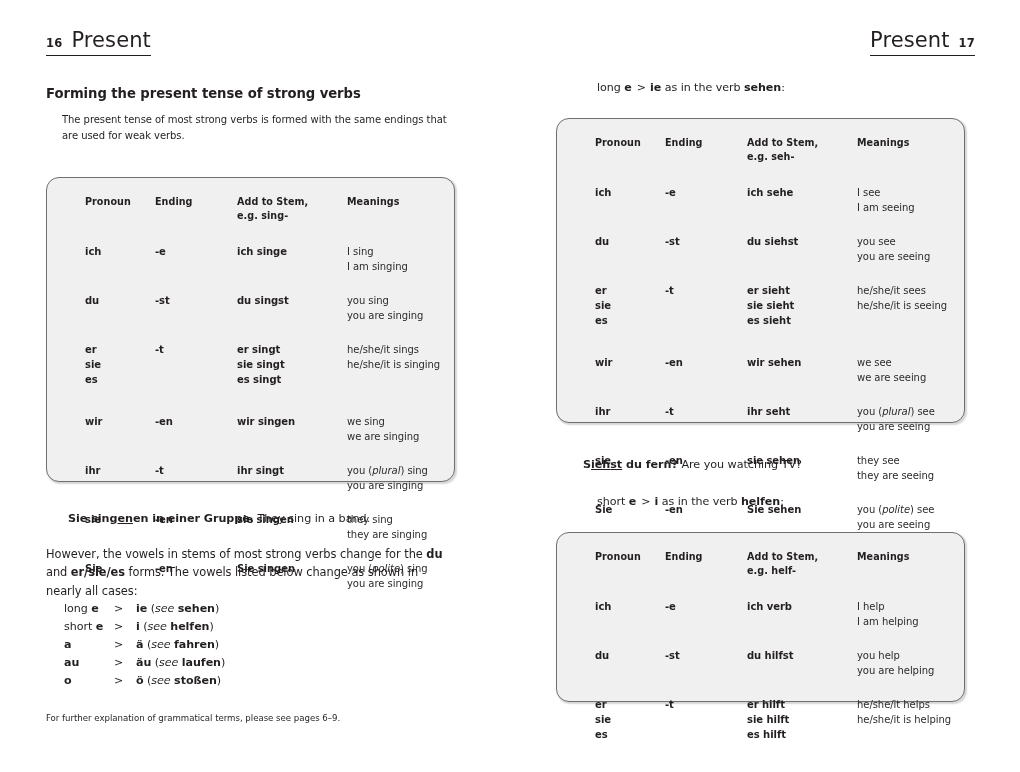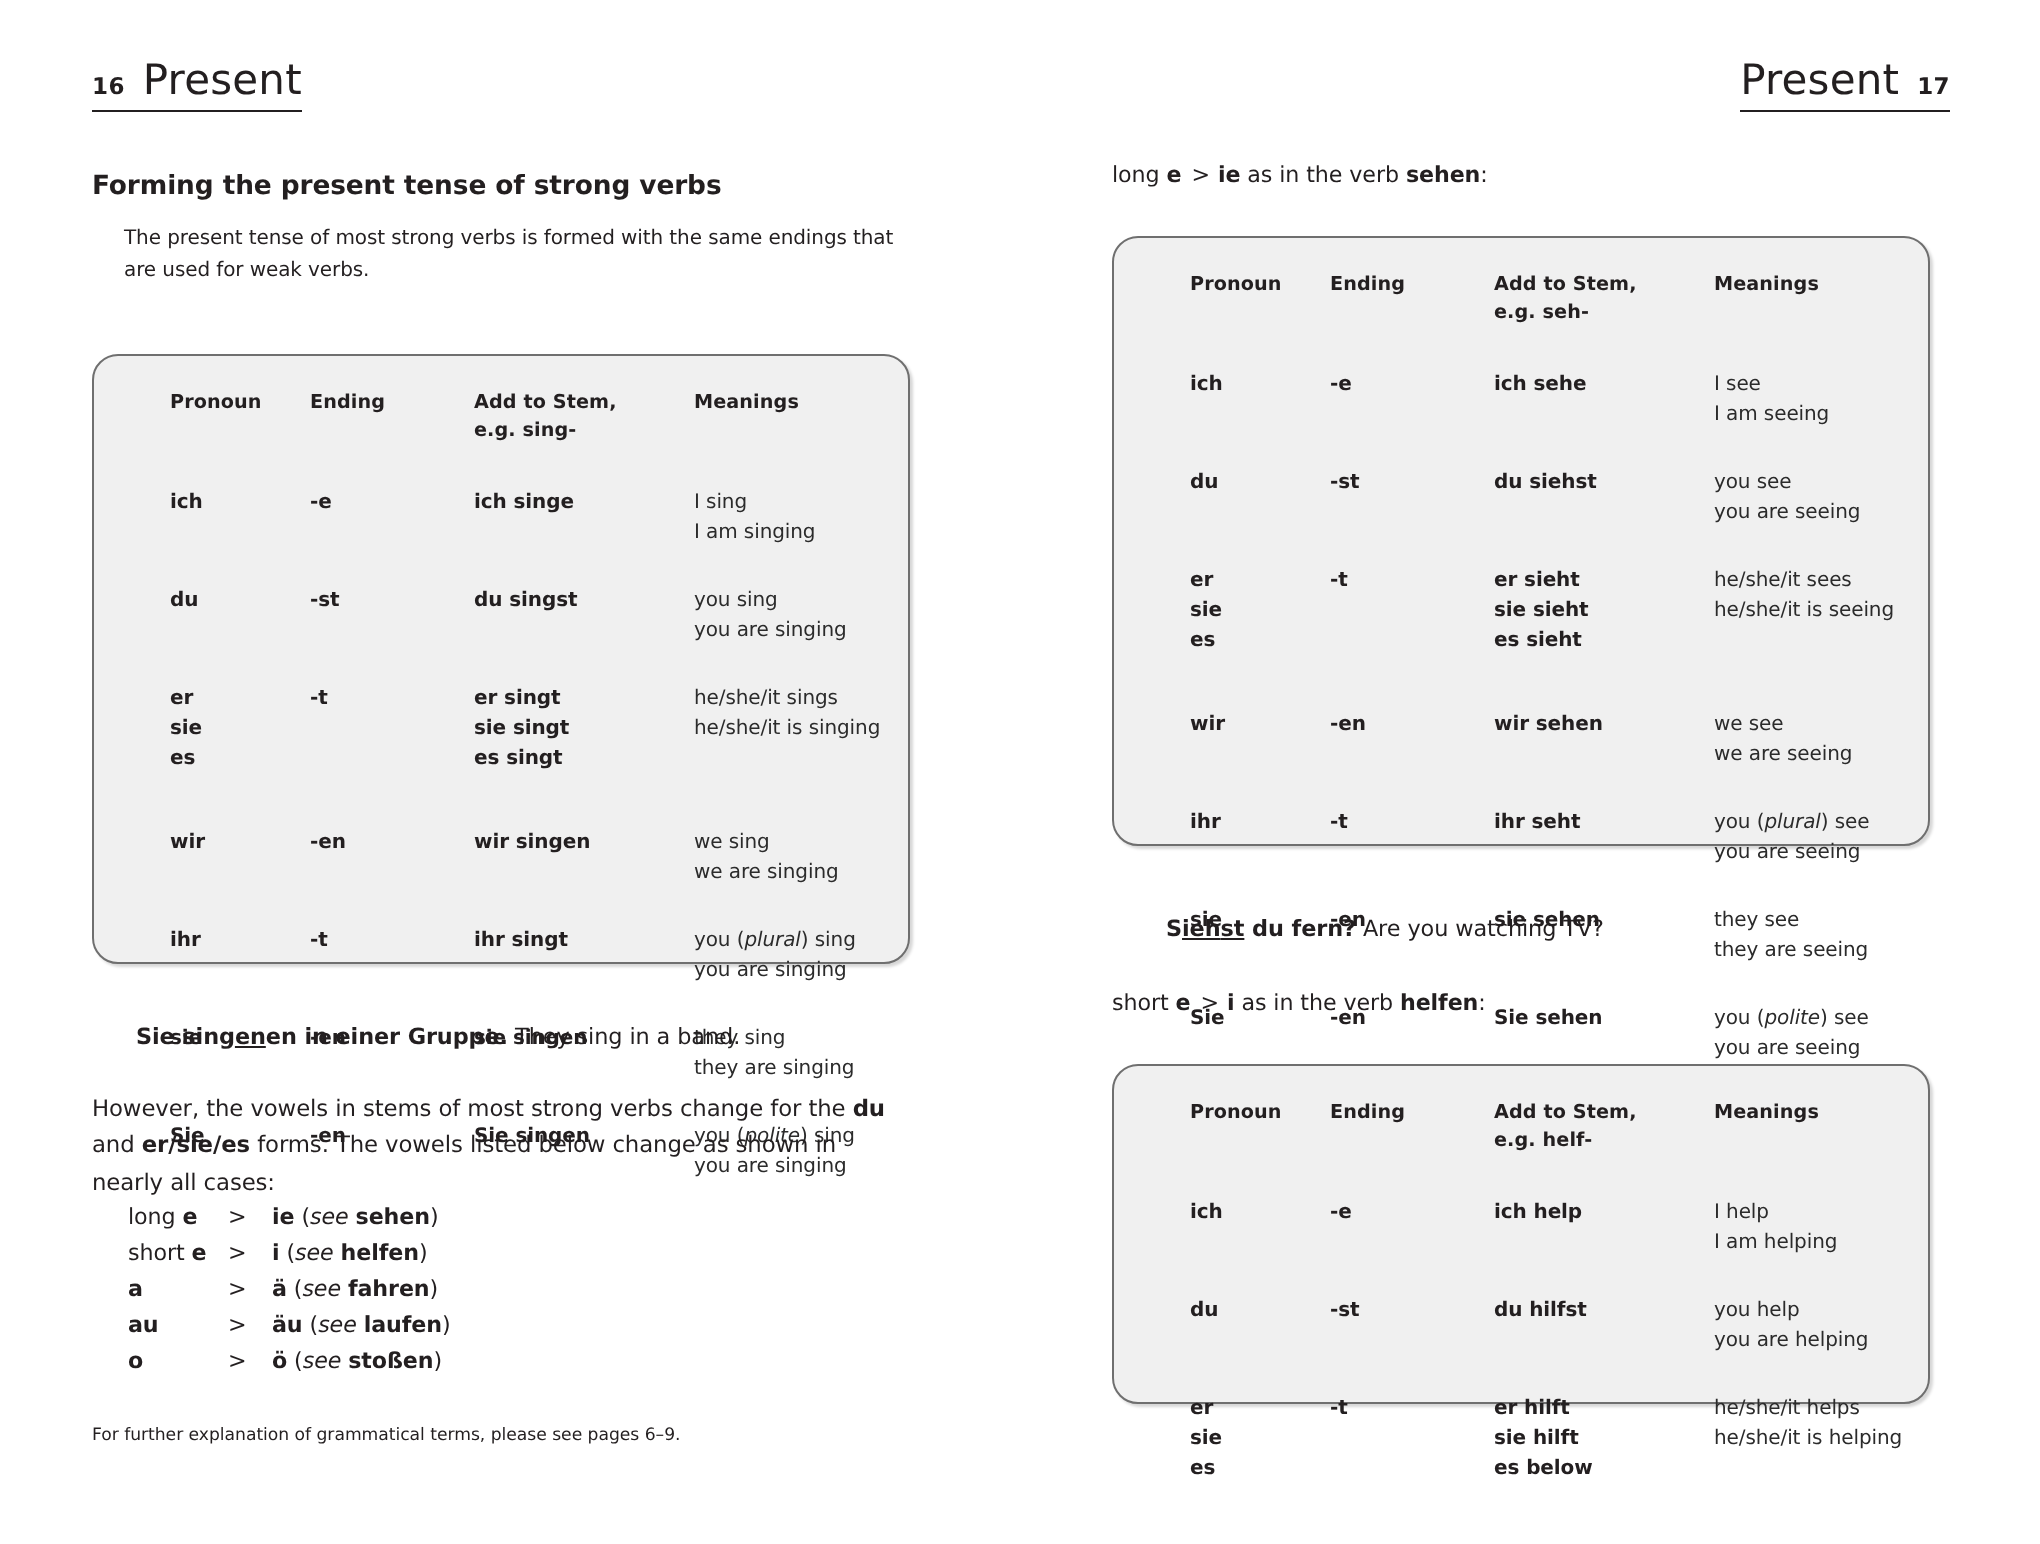--- a/index.html
+++ b/index.html
@@ -165,20 +165,21 @@
     font-size: 8.6px;
     font-weight: 400;
     letter-spacing: -0.02px;
   }
 
   .rule-line {
     position: absolute;
     font-size: 11.1px;
     line-height: 1.5;
     letter-spacing: -0.05px;
+    margin-left: 41px;
   }
   .rule-line b { font-weight: 700; }
   .rule-line .arrow { padding: 0 4px 0 5px; }
 </style>
 </head>
 <body>
 
 <div class="spread">
 
   <div class="page page-left">
@@ -500,21 +501,21 @@
           </div>
           <div class="c-mean vb-head">Meanings</div>
         </div>
 
         <div class="vb-row" style="top:66px; padding-left:38px;">
           <div class="c-pron vb-cell-b stacked">
               <span>ich</span>
             </div>
           <div class="c-end vb-cell-b">-e</div>
           <div class="c-stem vb-cell-b stacked">
-              <span>ich help</span>
+              <span>ich verb</span>
             </div>
           <div class="c-mean vb-cell-m stacked">
             <span>I help</span>
             <span>I am helping</span>
           </div>
         </div>
 
         <div class="vb-row" style="top:115px; padding-left:38px;">
           <div class="c-pron vb-cell-b stacked">
               <span>du</span>
@@ -532,21 +533,21 @@
         <div class="vb-row" style="top:164px; padding-left:38px;">
           <div class="c-pron vb-cell-b stacked">
             <span>er</span>
             <span>sie</span>
             <span>es</span>
           </div>
           <div class="c-end vb-cell-b">-t</div>
           <div class="c-stem vb-cell-b stacked">
             <span>er hilft</span>
             <span>sie hilft</span>
-            <span>es below</span>
+            <span>es hilft</span>
           </div>
           <div class="c-mean vb-cell-m stacked">
             <span class="nowrap">he/she/it helps</span>
             <span class="nowrap">he/she/it is helping</span>
           </div>
         </div>
 
       </div>
     </div>
 

